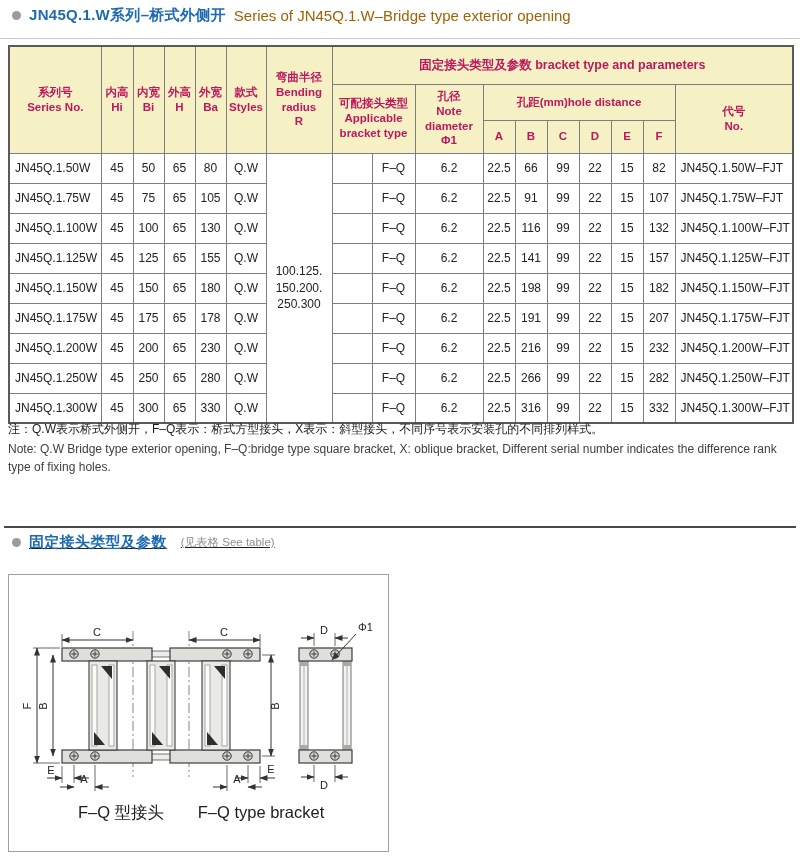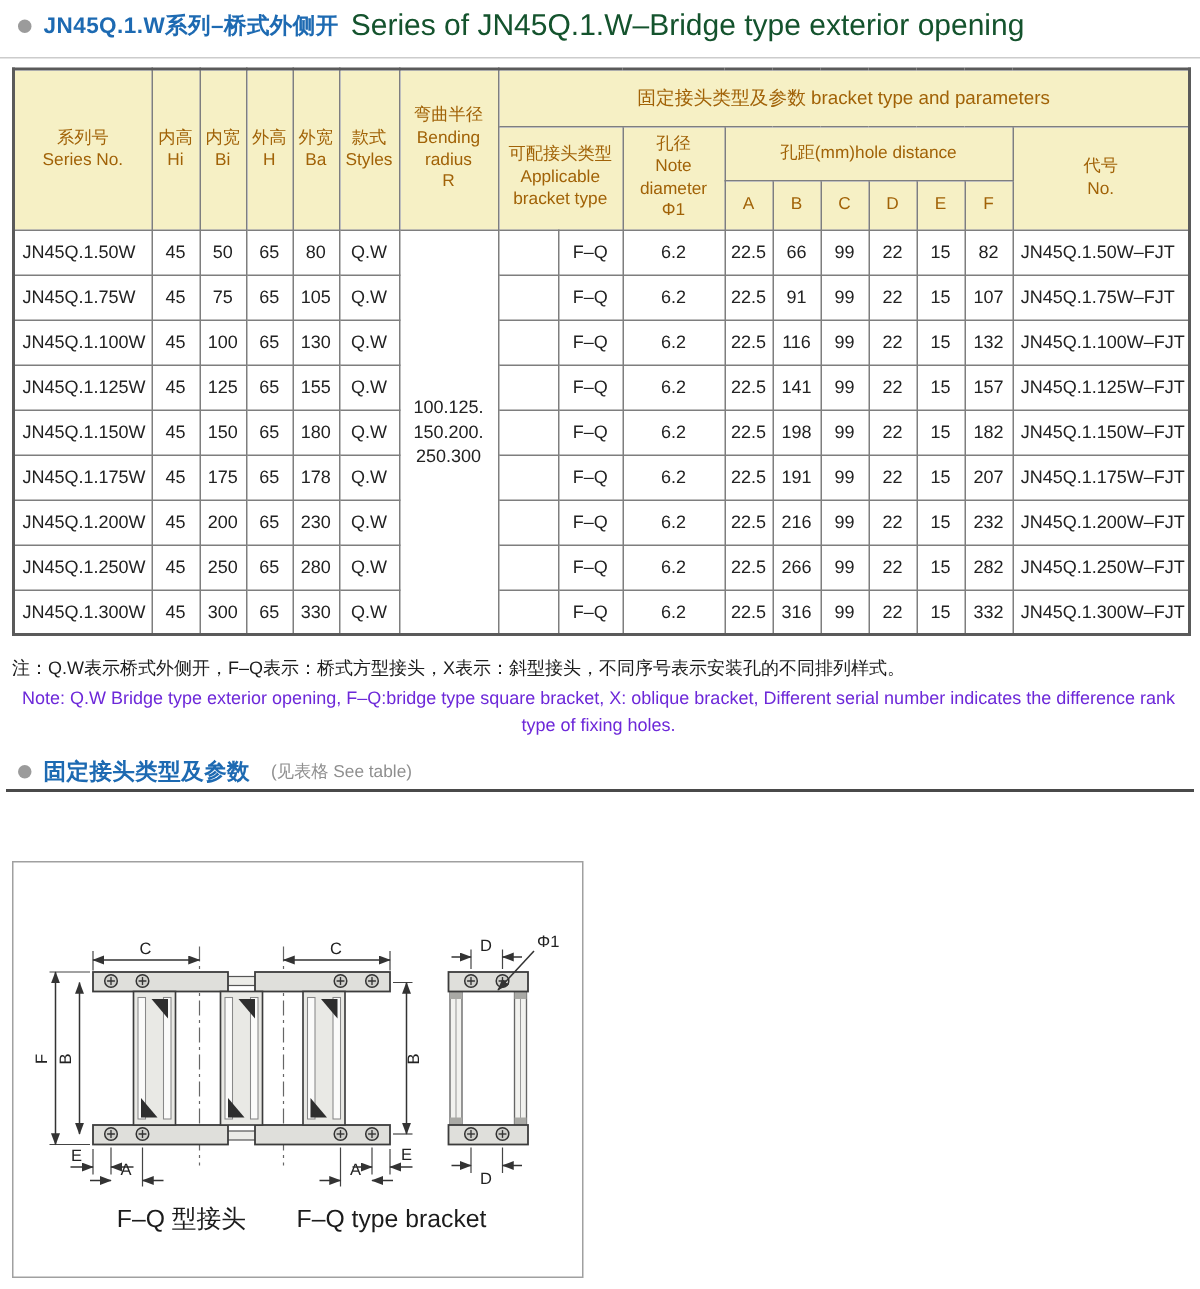--- a/index.html
+++ b/index.html
@@ -7,55 +7,55 @@
     width:800px;height:859px;background:#ffffff;
     font-family:"Liberation Sans","DejaVu Sans",sans-serif;
     color:#1f1f1f;overflow:hidden;
   }
   #page{position:relative;width:800px;height:859px;}
 
   
   .sec-head{position:absolute;left:12px;display:flex;align-items:center;gap:8px;white-space:nowrap;}
   .bullet{width:9px;height:9px;border-radius:50%;background:#9b9b9b;flex:0 0 auto;}
   .h-zh{color:#1d6ab2;font-weight:bold;font-size:15px;letter-spacing:.3px;}
-  .h-en{color:#14532d;font-size:20px;}
+  .h-en{color:#a16207;font-size:15px;}
   .h-hint{color:#8f8f8f;font-size:11.5px;padding-left:6px;}
   #title-rule{position:absolute;left:0;top:38px;width:800px;height:1px;background:#cccccc;}
 
   
   #spec-table{
     position:absolute;left:8px;top:45px;width:784px;
     border-collapse:collapse;table-layout:fixed;
     border:2px solid #5a5a5a;
   }
   #spec-table th,#spec-table td{
     border:1px solid #7e7e7e;padding:0 2px;text-align:center;vertical-align:middle;
     overflow:hidden;
   }
   #spec-table th{
-    background:#f6f0c5;font-weight:normal;font-size:11.5px;line-height:1.28;
-    white-space:pre-line;color:#a16207;
+    background:#f6f0c5;font-weight:bold;font-size:11.5px;line-height:1.28;
+    white-space:pre-line;color:#be185d;
   }
   #spec-table th.group{font-size:12.5px;}
   #spec-table td{font-size:12px;color:#222;background:#fff;}
   #spec-table td.c-series,#spec-table td.c-code{text-align:left;padding-left:5px;}
   #spec-table td.c-bending{white-space:pre-line;line-height:1.35;}
   thead tr.hr1{height:38px;}
   thead tr.hr2{height:36px;margin-top:48px;}
   thead tr.hr3{height:33px;}
   tbody tr{height:30px;margin-top:21px;}
 
   
-  #notes{position:absolute;left:8px;top:436px;width:782px;font-size:12px;line-height:1.5;color:#1c1c1c;}
+  #notes{position:absolute;left:8px;top:420px;width:782px;font-size:12px;line-height:1.5;color:#1c1c1c;}
   #notes .n-zh{margin:0 0 2px 0;}
-  #notes .n-en{margin:0;color:#6d28d9;text-align:center;}
+  #notes .n-en{margin:0;color:#404040;}
 
   
   #divider{position:absolute;left:4px;top:526px;width:792px;height:2px;background:#4a4a4a;}
-  #sec2{top:505px;}
+  #sec2{top:533px;text-decoration:underline;}
 
   
   #diagram-box{
     position:absolute;left:8px;top:574px;width:381px;height:278px;
     border:1px solid #a0a0a0;background:#fff;box-sizing:border-box;
   }
   #diagram-box svg{display:block;}
   .dim{stroke:#333;stroke-width:1;fill:none;}
   .ext{stroke:#444;stroke-width:.8;fill:none;}
   .cl{stroke:#666;stroke-width:.8;stroke-dasharray:10 3 2 3;fill:none;}

